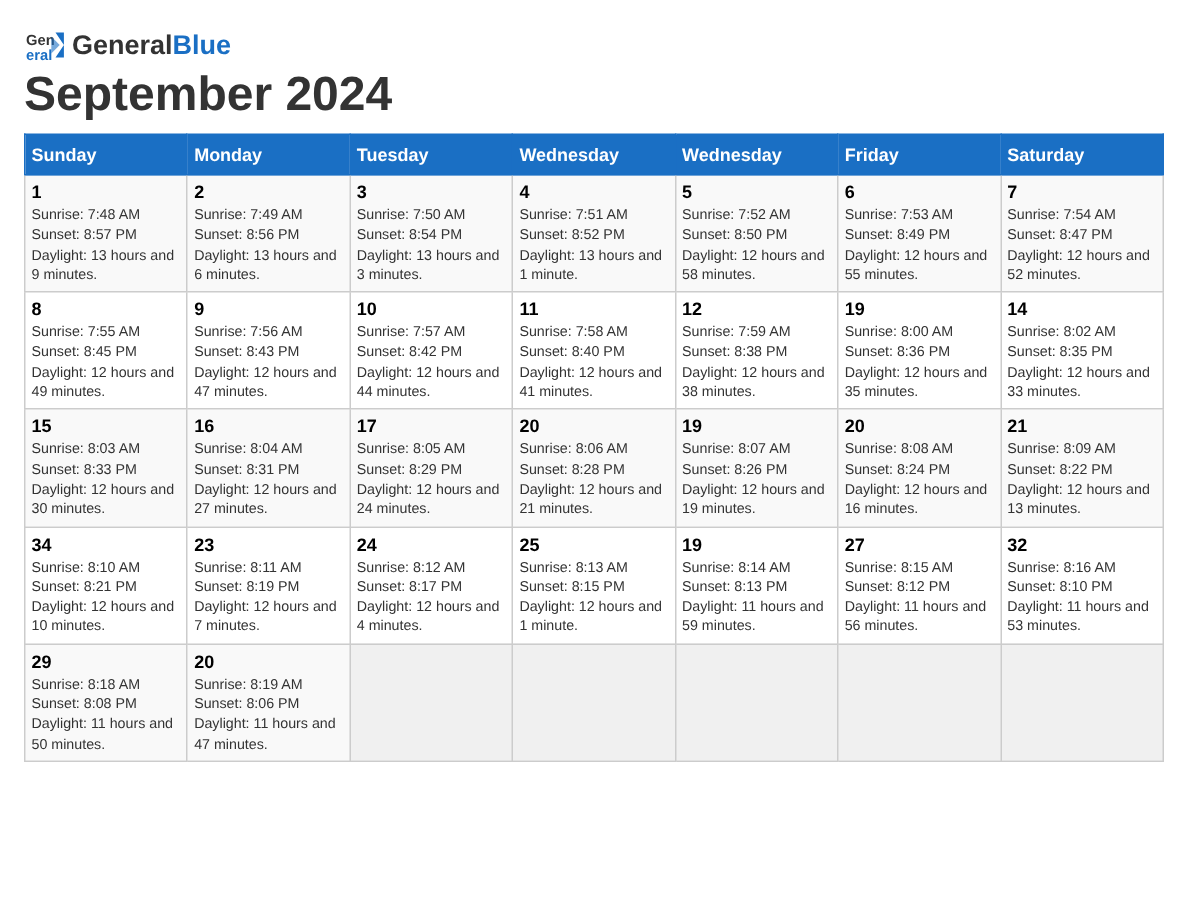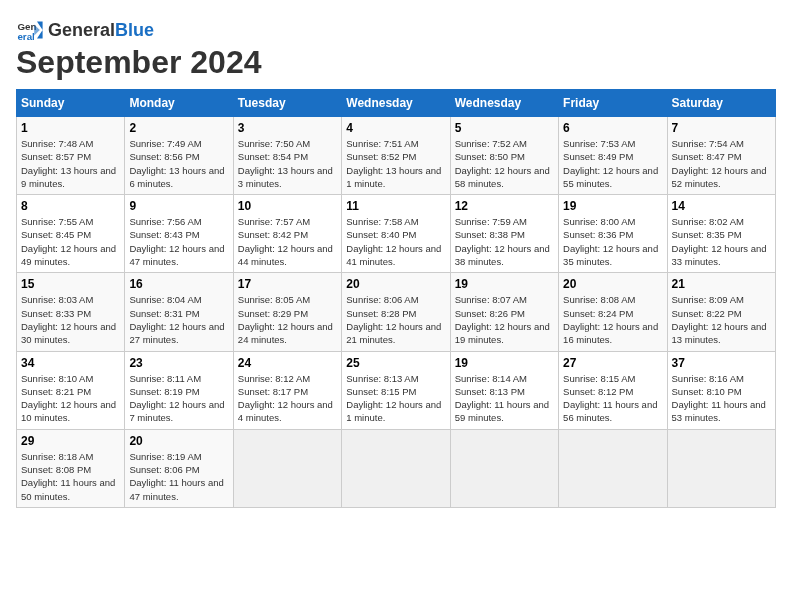--- a/index.html
+++ b/index.html
@@ -343,21 +343,21 @@
       </td>
           <td>
         <span class="day-num">27</span>
         <div class="day-info">
           Sunrise: 8:15 AM<br>
           Sunset: 8:12 PM<br>
           Daylight: 11 hours and 56 minutes.
         </div>
       </td>
           <td>
-        <span class="day-num">37</span>
+        <span class="day-num">32</span>
         <div class="day-info">
           Sunrise: 8:16 AM<br>
           Sunset: 8:10 PM<br>
           Daylight: 11 hours and 53 minutes.
         </div>
       </td>
         </tr>
         <tr>
           <td>
         <span class="day-num">29</span>

